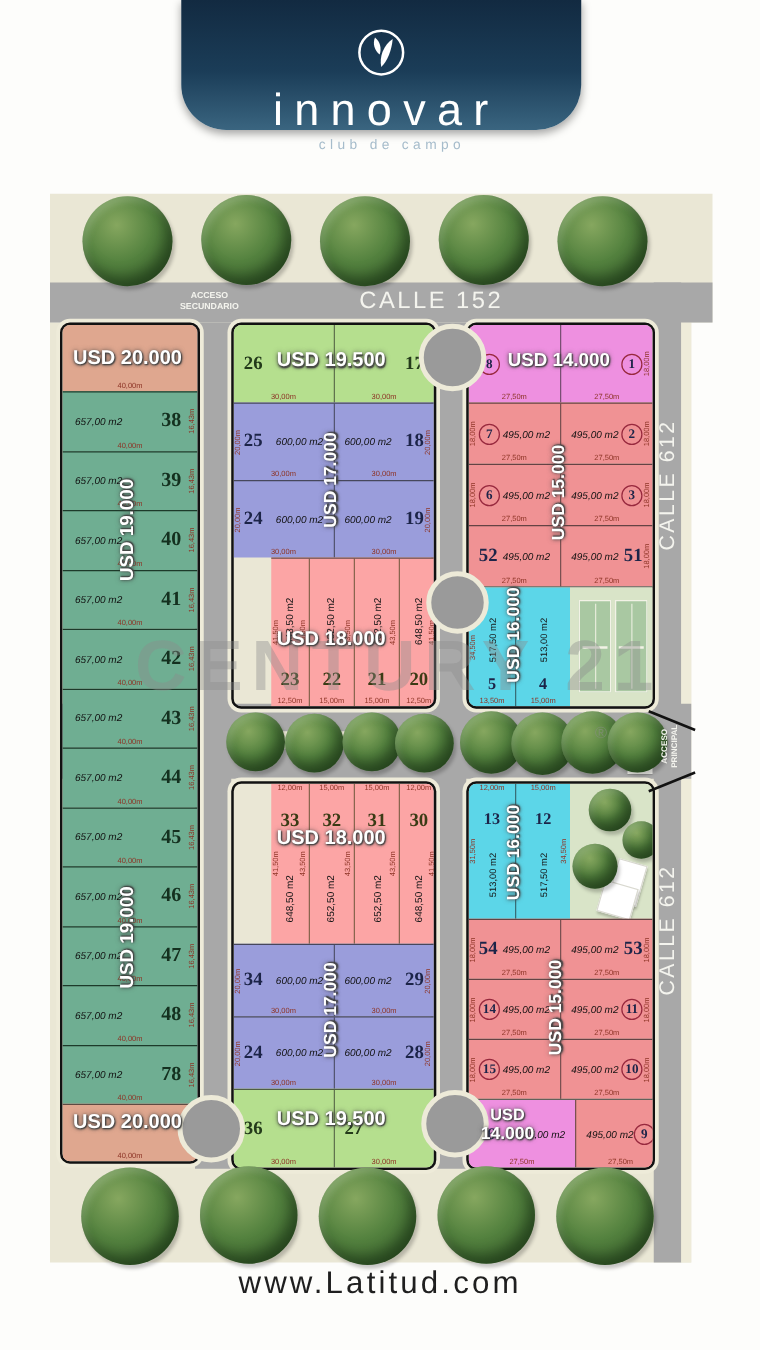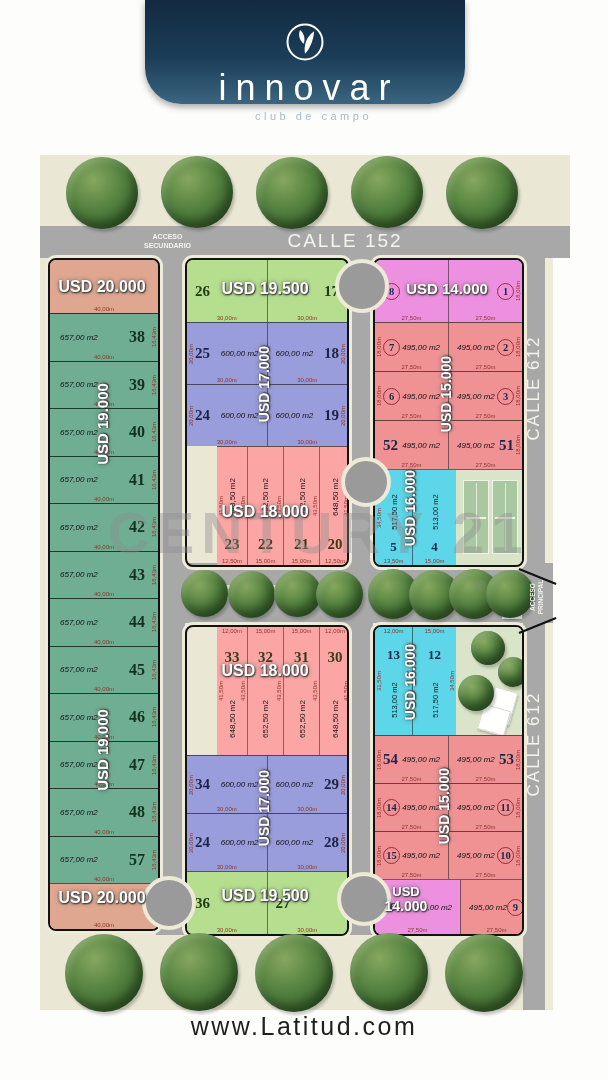--- a/index.html
+++ b/index.html
@@ -188,21 +188,21 @@
         <span class="dim dvr">16,43m</span>
       </div>
     <div class="glot">
         <span class="ar">657,00 m2</span>
         <span class="n n16">48</span>
         <span class="dim dimb">40,00m</span>
         <span class="dim dvr">16,43m</span>
       </div>
     <div class="glot">
         <span class="ar">657,00 m2</span>
-        <span class="n n16">57</span>
+        <span class="n n16">78</span>
         <span class="dim dimb">40,00m</span>
         <span class="dim dvr">16,43m</span>
       </div>
     <div class="sal bt" style="flex:1">
       <span class="dim dimb">40,00m</span>
     </div>
   </div>
 
   <div class="block" style="left:185px;top:258px;width:160px;height:305px">
     <div class="row c-lgreen" style="height:62px">

